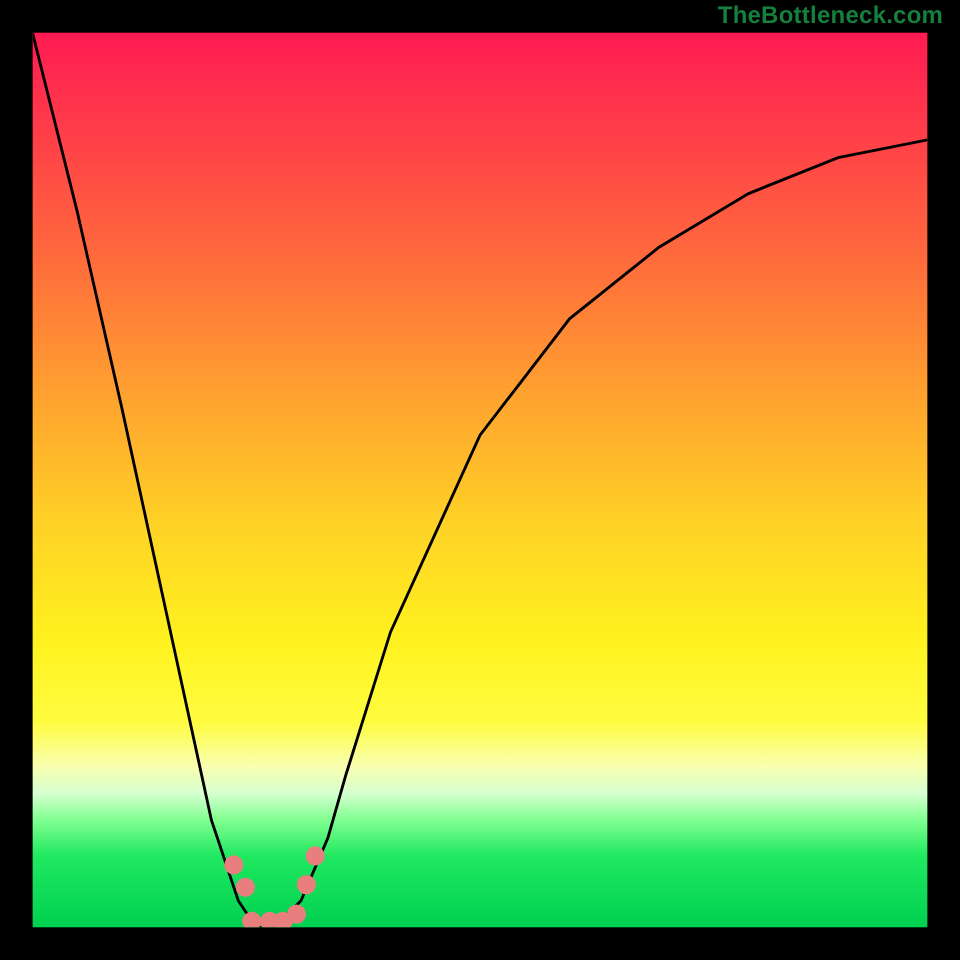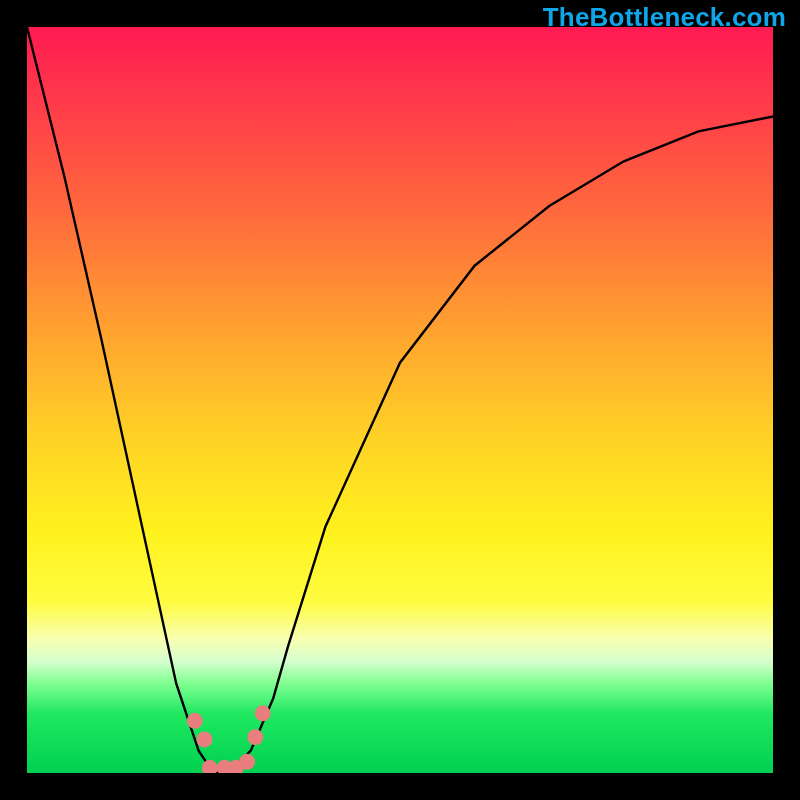--- a/index.html
+++ b/index.html
@@ -39,22 +39,22 @@
     );
   }
   .curve-layer {
     position: absolute;
     inset: 0;
   }
   .watermark {
     position: absolute;
     top: 2px;
     right: 14px;
-    color: #0ea5e9;
-    font-size: 26px;
+    color: #15803d;
+    font-size: 20px;
     font-weight: 600;
     letter-spacing: 0.2px;
     text-align: center;
   }
 </style>
 </head>
 <body>
 
 <div class="watermark">TheBottleneck.com</div>
 

